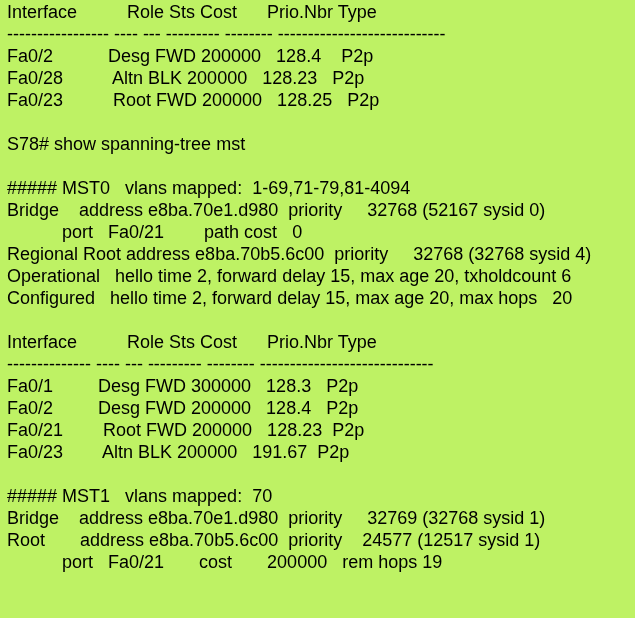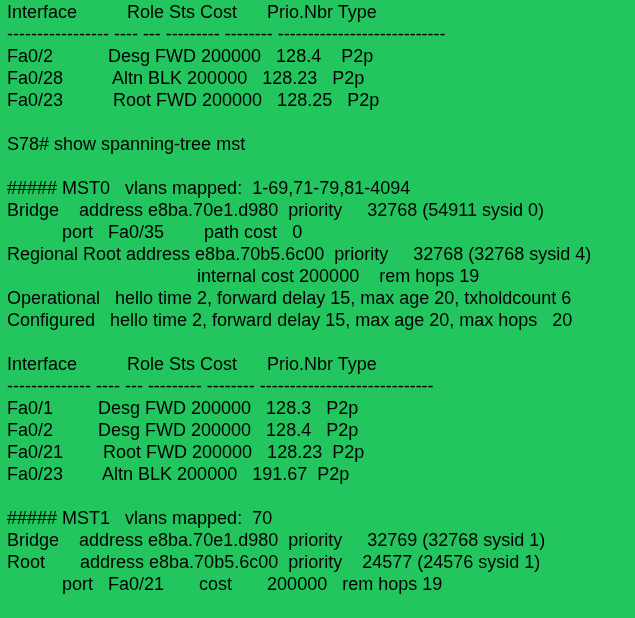--- a/index.html
+++ b/index.html
@@ -10,21 +10,21 @@
   body {
     width: 635px;
     height: 618px;
     overflow: hidden;
   }
   .terminal {
     box-sizing: border-box;
     width: 635px;
     height: 618px;
     padding: 1px 0 0 7px;
-    background: #22c55e;
+    background: #bef264;
     color: #000000;
     font-family: "Liberation Sans", "DejaVu Sans", sans-serif;
     font-size: 18px;
     line-height: 22px;
     font-weight: 400;
   }
   .line {
     white-space: pre;
     height: 22px;
     overflow: visible;
@@ -36,31 +36,30 @@
 <div class="terminal">
   <div class="line">Interface          Role Sts Cost      Prio.Nbr Type</div>
   <div class="line">----------------- ---- --- --------- -------- ----------------------------</div>
   <div class="line">Fa0/2           Desg FWD 200000   128.4    P2p</div>
   <div class="line">Fa0/28          Altn BLK 200000   128.23   P2p</div>
   <div class="line">Fa0/23          Root FWD 200000   128.25   P2p</div>
   <div class="line"></div>
   <div class="line">S78# show spanning-tree mst</div>
   <div class="line"></div>
   <div class="line">##### MST0   vlans mapped:  1-69,71-79,81-4094</div>
-  <div class="line">Bridge    address e8ba.70e1.d980  priority     32768 (54911 sysid 0)</div>
-  <div class="line">           port   Fa0/35        path cost   0</div>
+  <div class="line">Bridge    address e8ba.70e1.d980  priority     32768 (52167 sysid 0)</div>
+  <div class="line">           port   Fa0/21        path cost   0</div>
   <div class="line">Regional Root address e8ba.70b5.6c00  priority     32768 (32768 sysid 4)</div>
-  <div class="line">                                      internal cost 200000    rem hops 19</div>
   <div class="line">Operational   hello time 2, forward delay 15, max age 20, txholdcount 6</div>
   <div class="line">Configured   hello time 2, forward delay 15, max age 20, max hops   20</div>
   <div class="line"></div>
   <div class="line">Interface          Role Sts Cost      Prio.Nbr Type</div>
   <div class="line">-------------- ---- --- --------- -------- -----------------------------</div>
-  <div class="line">Fa0/1         Desg FWD 200000   128.3   P2p</div>
+  <div class="line">Fa0/1         Desg FWD 300000   128.3   P2p</div>
   <div class="line">Fa0/2         Desg FWD 200000   128.4   P2p</div>
   <div class="line">Fa0/21        Root FWD 200000   128.23  P2p</div>
   <div class="line">Fa0/23        Altn BLK 200000   191.67  P2p</div>
   <div class="line"></div>
   <div class="line">##### MST1   vlans mapped:  70</div>
   <div class="line">Bridge    address e8ba.70e1.d980  priority     32769 (32768 sysid 1)</div>
-  <div class="line">Root       address e8ba.70b5.6c00  priority    24577 (24576 sysid 1)</div>
+  <div class="line">Root       address e8ba.70b5.6c00  priority    24577 (12517 sysid 1)</div>
   <div class="line">           port   Fa0/21       cost       200000   rem hops 19</div>
 </div>
 
 </body></html>

